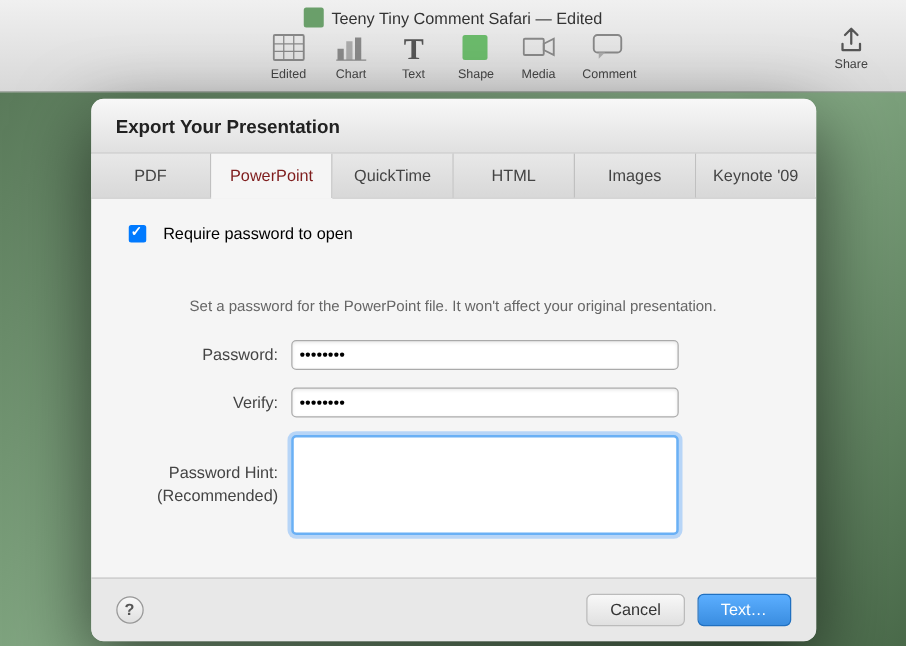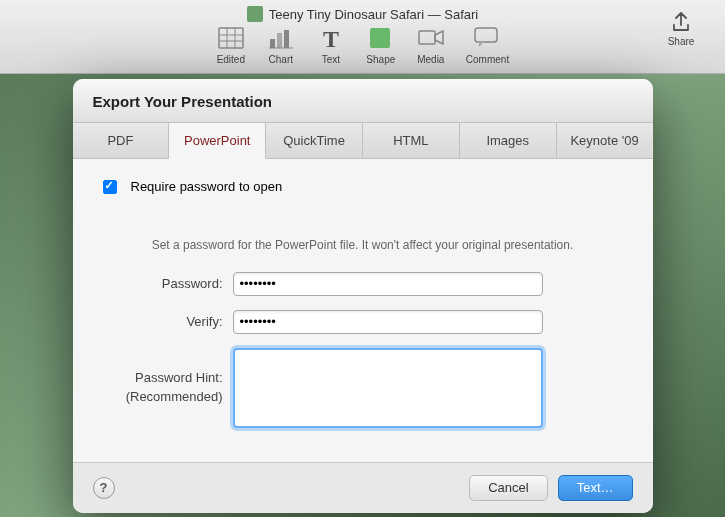--- a/index.html
+++ b/index.html
@@ -67,21 +67,21 @@
       justify-content: center;
       margin-bottom: 2px;
     }
     .toolbar-label {
       font-size: 10px;
       color: #444;
     }
     .toolbar-share {
       position: absolute;
       right: 30px;
-      bottom: 26px;
+      bottom: 16px;
       display: flex;
       flex-direction: column;
       align-items: center;
       cursor: pointer;
       justify-content: flex-end;
     }
     .toolbar-share-icon {
       width: 28px;
       height: 28px;
       display: flex;
@@ -294,21 +294,21 @@
       border-color: #2070c0;
       font-weight: 500;
     }
   </style>
 </head>
 <body>
 
 <div class="toolbar">
   <div class="toolbar-title">
     <span class="toolbar-title-icon"></span>
-    <span>Teeny Tiny Dinosaur Safari — Safari</span>
+    <span>Teeny Tiny Comment Safari — Edited</span>
   </div>
   <div class="toolbar-items">
 
     <div class="toolbar-item">
       <div class="toolbar-icon">
         <svg width="26" height="22" viewBox="0 0 26 22">
           <rect x="1" y="1" width="24" height="20" fill="none" stroke="#888" stroke-width="1.5" rx="1"></rect>
           <line x1="1" y1="8" x2="25" y2="8" stroke="#888" stroke-width="1"></line>
           <line x1="1" y1="14" x2="25" y2="14" stroke="#888" stroke-width="1"></line>
           <line x1="9" y1="1" x2="9" y2="21" stroke="#888" stroke-width="1"></line>

